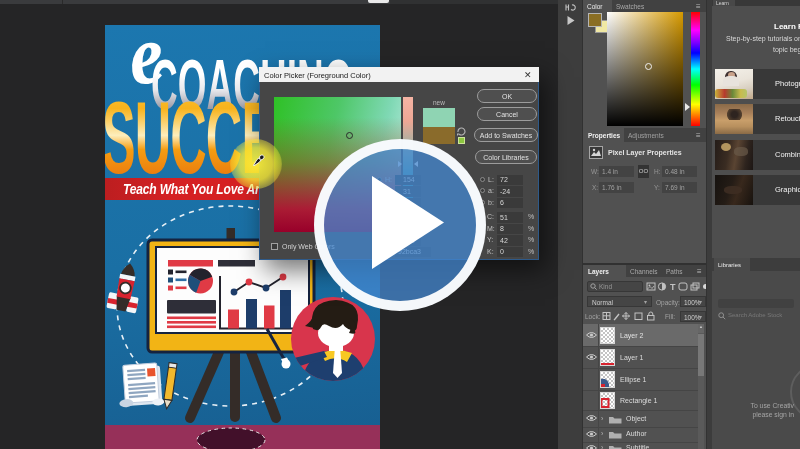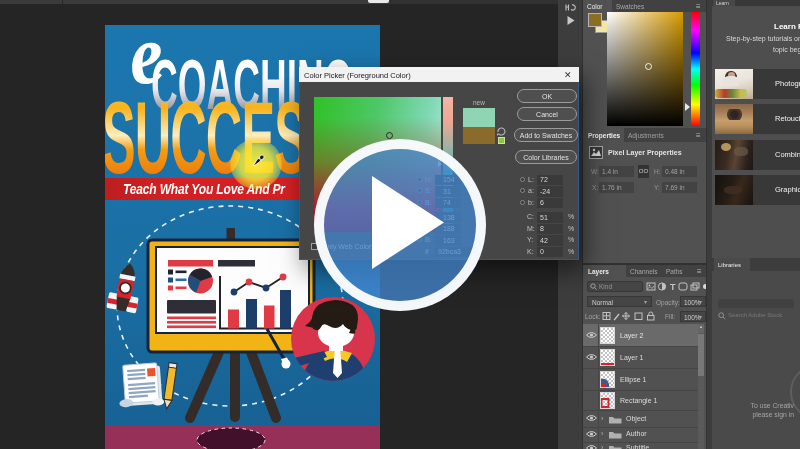--- a/index.html
+++ b/index.html
@@ -329,21 +329,21 @@
     <svg class="abs" style="left:160px;top:311.5px;" width="8" height="8">
         <circle cx="3.2" cy="3.2" r="2.4" fill="none" stroke="#909090" stroke-width="1"></circle>
         <line x1="5" y1="5" x2="7.2" y2="7.2" stroke="#909090" stroke-width="1"></line>
       </svg>
     <div class="abs" style="left:170px;top:312px;color:#787878;font-size:6px;">Search Adobe Stock</div>
     <div class="abs" style="left:232px;top:364px;width:56px;height:56px;border:2px solid #5e5e5e;border-radius:50%;"></div>
     <div class="abs" style="left:178px;top:401.5px;width:58px;text-align:right;color:#a5a5a5;font-size:6.8px;">To use Creativ</div>
     <div class="abs" style="left:178px;top:411px;width:58px;text-align:right;color:#a5a5a5;font-size:6.8px;">please sign in</div>
   </div>
 
-  <div id="dialog" class="abs" style="left:259px;top:67px;width:280px;height:193px;box-shadow:6px 10px 24px rgba(0,0,0,0.55);font-size:7px;margin-left:40px;">
+  <div id="dialog" class="abs" style="left:259px;top:67px;width:280px;height:193px;box-shadow:6px 10px 24px rgba(0,0,0,0.55);font-size:7px;">
     <div class="abs" style="left:0;top:0;width:280px;height:15px;background:#f2f2f2;color:#1a1a1a;font-size:7.5px;padding:3.5px 0 0 5px;">Color Picker (Foreground Color)</div>
     <div class="abs" style="left:265px;top:3px;color:#333;font-size:9px;">✕</div>
     <div class="abs" style="left:0;top:15px;width:280px;height:178px;background:#464646;border:1px solid #2e5a8a;border-top:none;"></div>
 
     <div class="abs" style="left:15px;top:30px;width:127px;height:135px;background:linear-gradient(to bottom,rgba(130,80,10,0) 15%,rgba(150,70,25,0.5) 48%,rgba(178,15,50,0.93) 83%,rgba(152,0,42,1) 100%),linear-gradient(103deg,#2fc126 0%,#4ec767 42%,#7fd8b4 75%,#c5efe4 100%);"></div>
     <div class="abs" style="left:86.5px;top:65px;width:7px;height:7px;border:1.3px solid #2a2a2a;border-radius:50%;"></div>
 
     <div class="abs" style="left:144px;top:30px;width:10px;height:135px;background:linear-gradient(to bottom,#f5b4a4 0%,#eda795 18%,#9ab3a4 38%,#53a4ab 55%,#2f8a9c 75%,#1e7a8e 100%);"></div>
     <div class="abs" style="left:138.5px;top:94px;width:0;height:0;border-left:4px solid #e8e8e8;border-top:3px solid transparent;border-bottom:3px solid transparent;"></div>
     <div class="abs" style="left:154.5px;top:94px;width:0;height:0;border-right:4px solid #e8e8e8;border-top:3px solid transparent;border-bottom:3px solid transparent;"></div>

